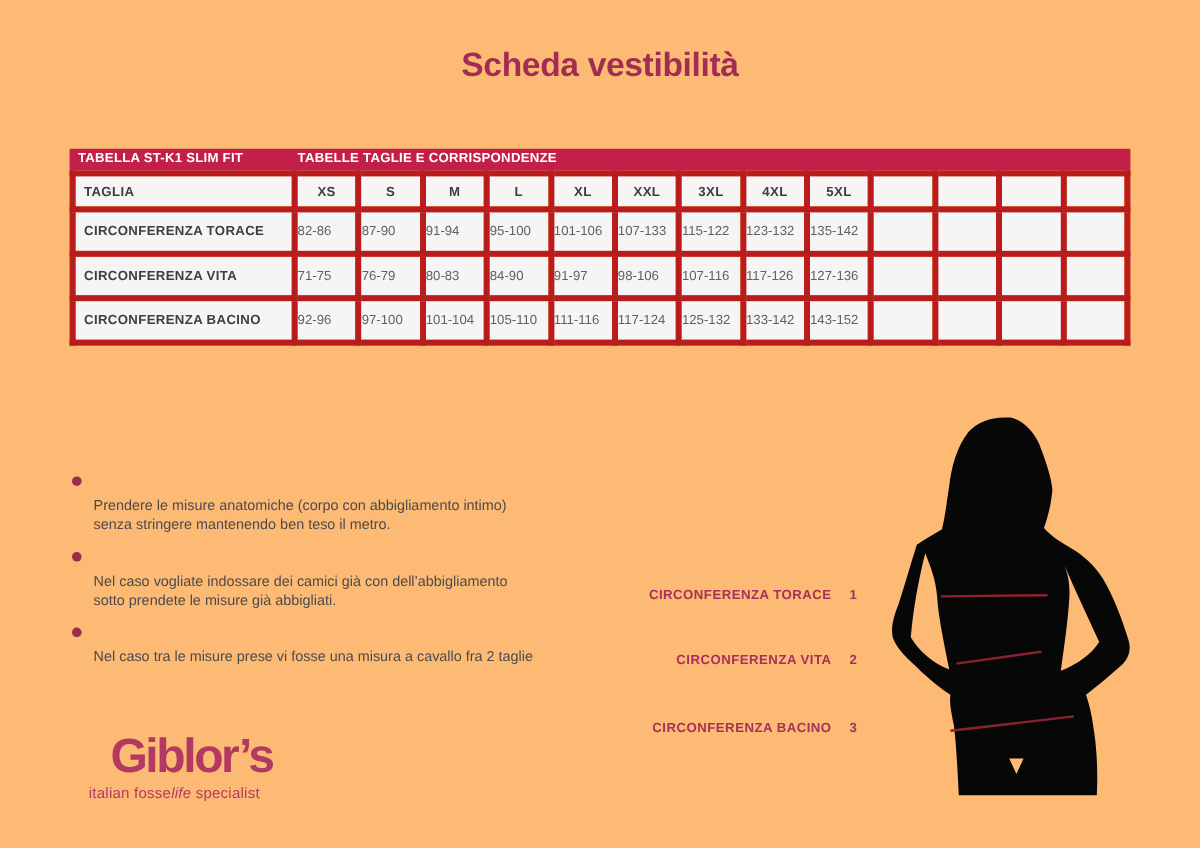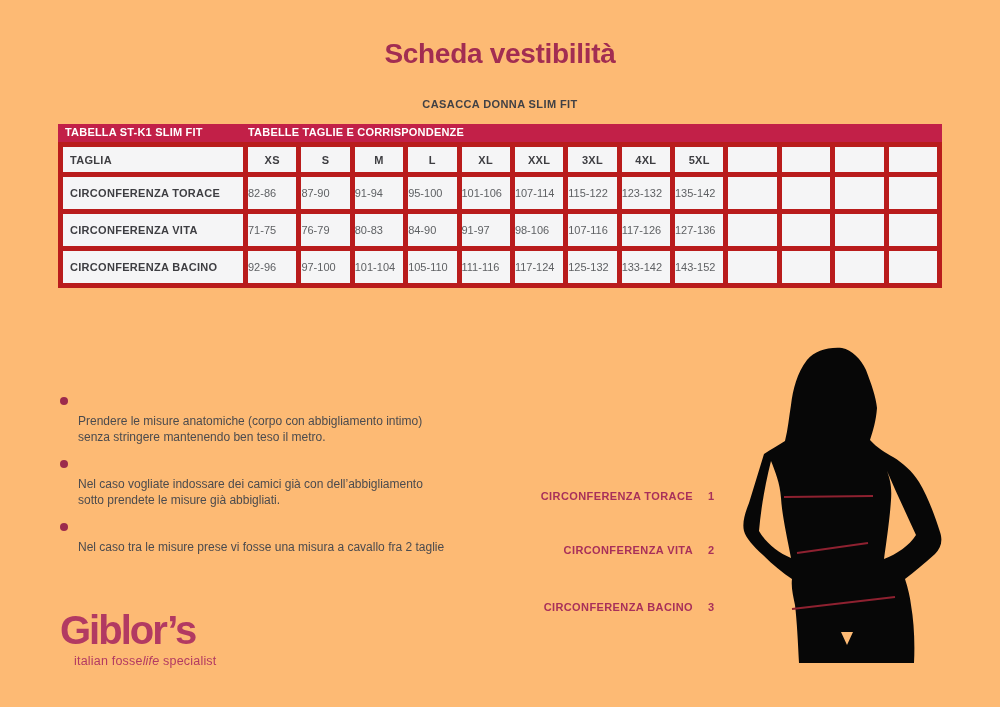--- a/index.html
+++ b/index.html
@@ -70,34 +70,33 @@
   .ml-1 { left:443px; top:490px; }
   .ml-2 { left:443px; top:544px; }
   .ml-3 { left:443px; top:601px; }
 
   
   .figure { position:absolute; left:735px; top:345px; width:230px; height:318px; }
 
   
   .logo { position:absolute; left:60px; top:608px; }
   .logo-name {
-    font-size:40px; font-weight:700; color:#b23a62; letter-spacing:-2px;
+    font-size:40px; font-weight:700; color:#b23a62; letter-spacing:-2px;margin-left:32px;
   }
   .logo-tagline {
     margin:1px 0 0 14px; font-size:12.5px; color:#b23a62; letter-spacing:0.2px;
   }
   .logo-tagline em { font-style:italic; }
 </style>
 </head>
 <body>
 
 <div class="page">
 
   <div class="title">Scheda vestibilità</div>
-  <div class="subtitle">CASACCA DONNA SLIM FIT</div>
 
   <div class="table-wrap">
     <div class="table-header-bar">
       <span class="hl">TABELLA ST-K1 SLIM FIT</span>
       <span class="hr">TABELLE TAGLIE E CORRISPONDENZE</span>
     </div>
     <table class="sizes">
       <colgroup>
           <col class="lab">
           <col>
@@ -131,21 +130,21 @@
             <td class="size-cell"></td>
             <td class="size-cell"></td>
           </tr>
           <tr class="r-data">
             <td class="row-label ">CIRCONFERENZA TORACE</td>
             <td class="val-cell">82-86</td>
             <td class="val-cell">87-90</td>
             <td class="val-cell">91-94</td>
             <td class="val-cell">95-100</td>
             <td class="val-cell">101-106</td>
-            <td class="val-cell">107-114</td>
+            <td class="val-cell">107-133</td>
             <td class="val-cell">115-122</td>
             <td class="val-cell">123-132</td>
             <td class="val-cell">135-142</td>
             <td class="val-cell"></td>
             <td class="val-cell"></td>
             <td class="val-cell"></td>
             <td class="val-cell"></td>
           </tr>
           <tr class="r-data">
             <td class="row-label ">CIRCONFERENZA VITA</td>

